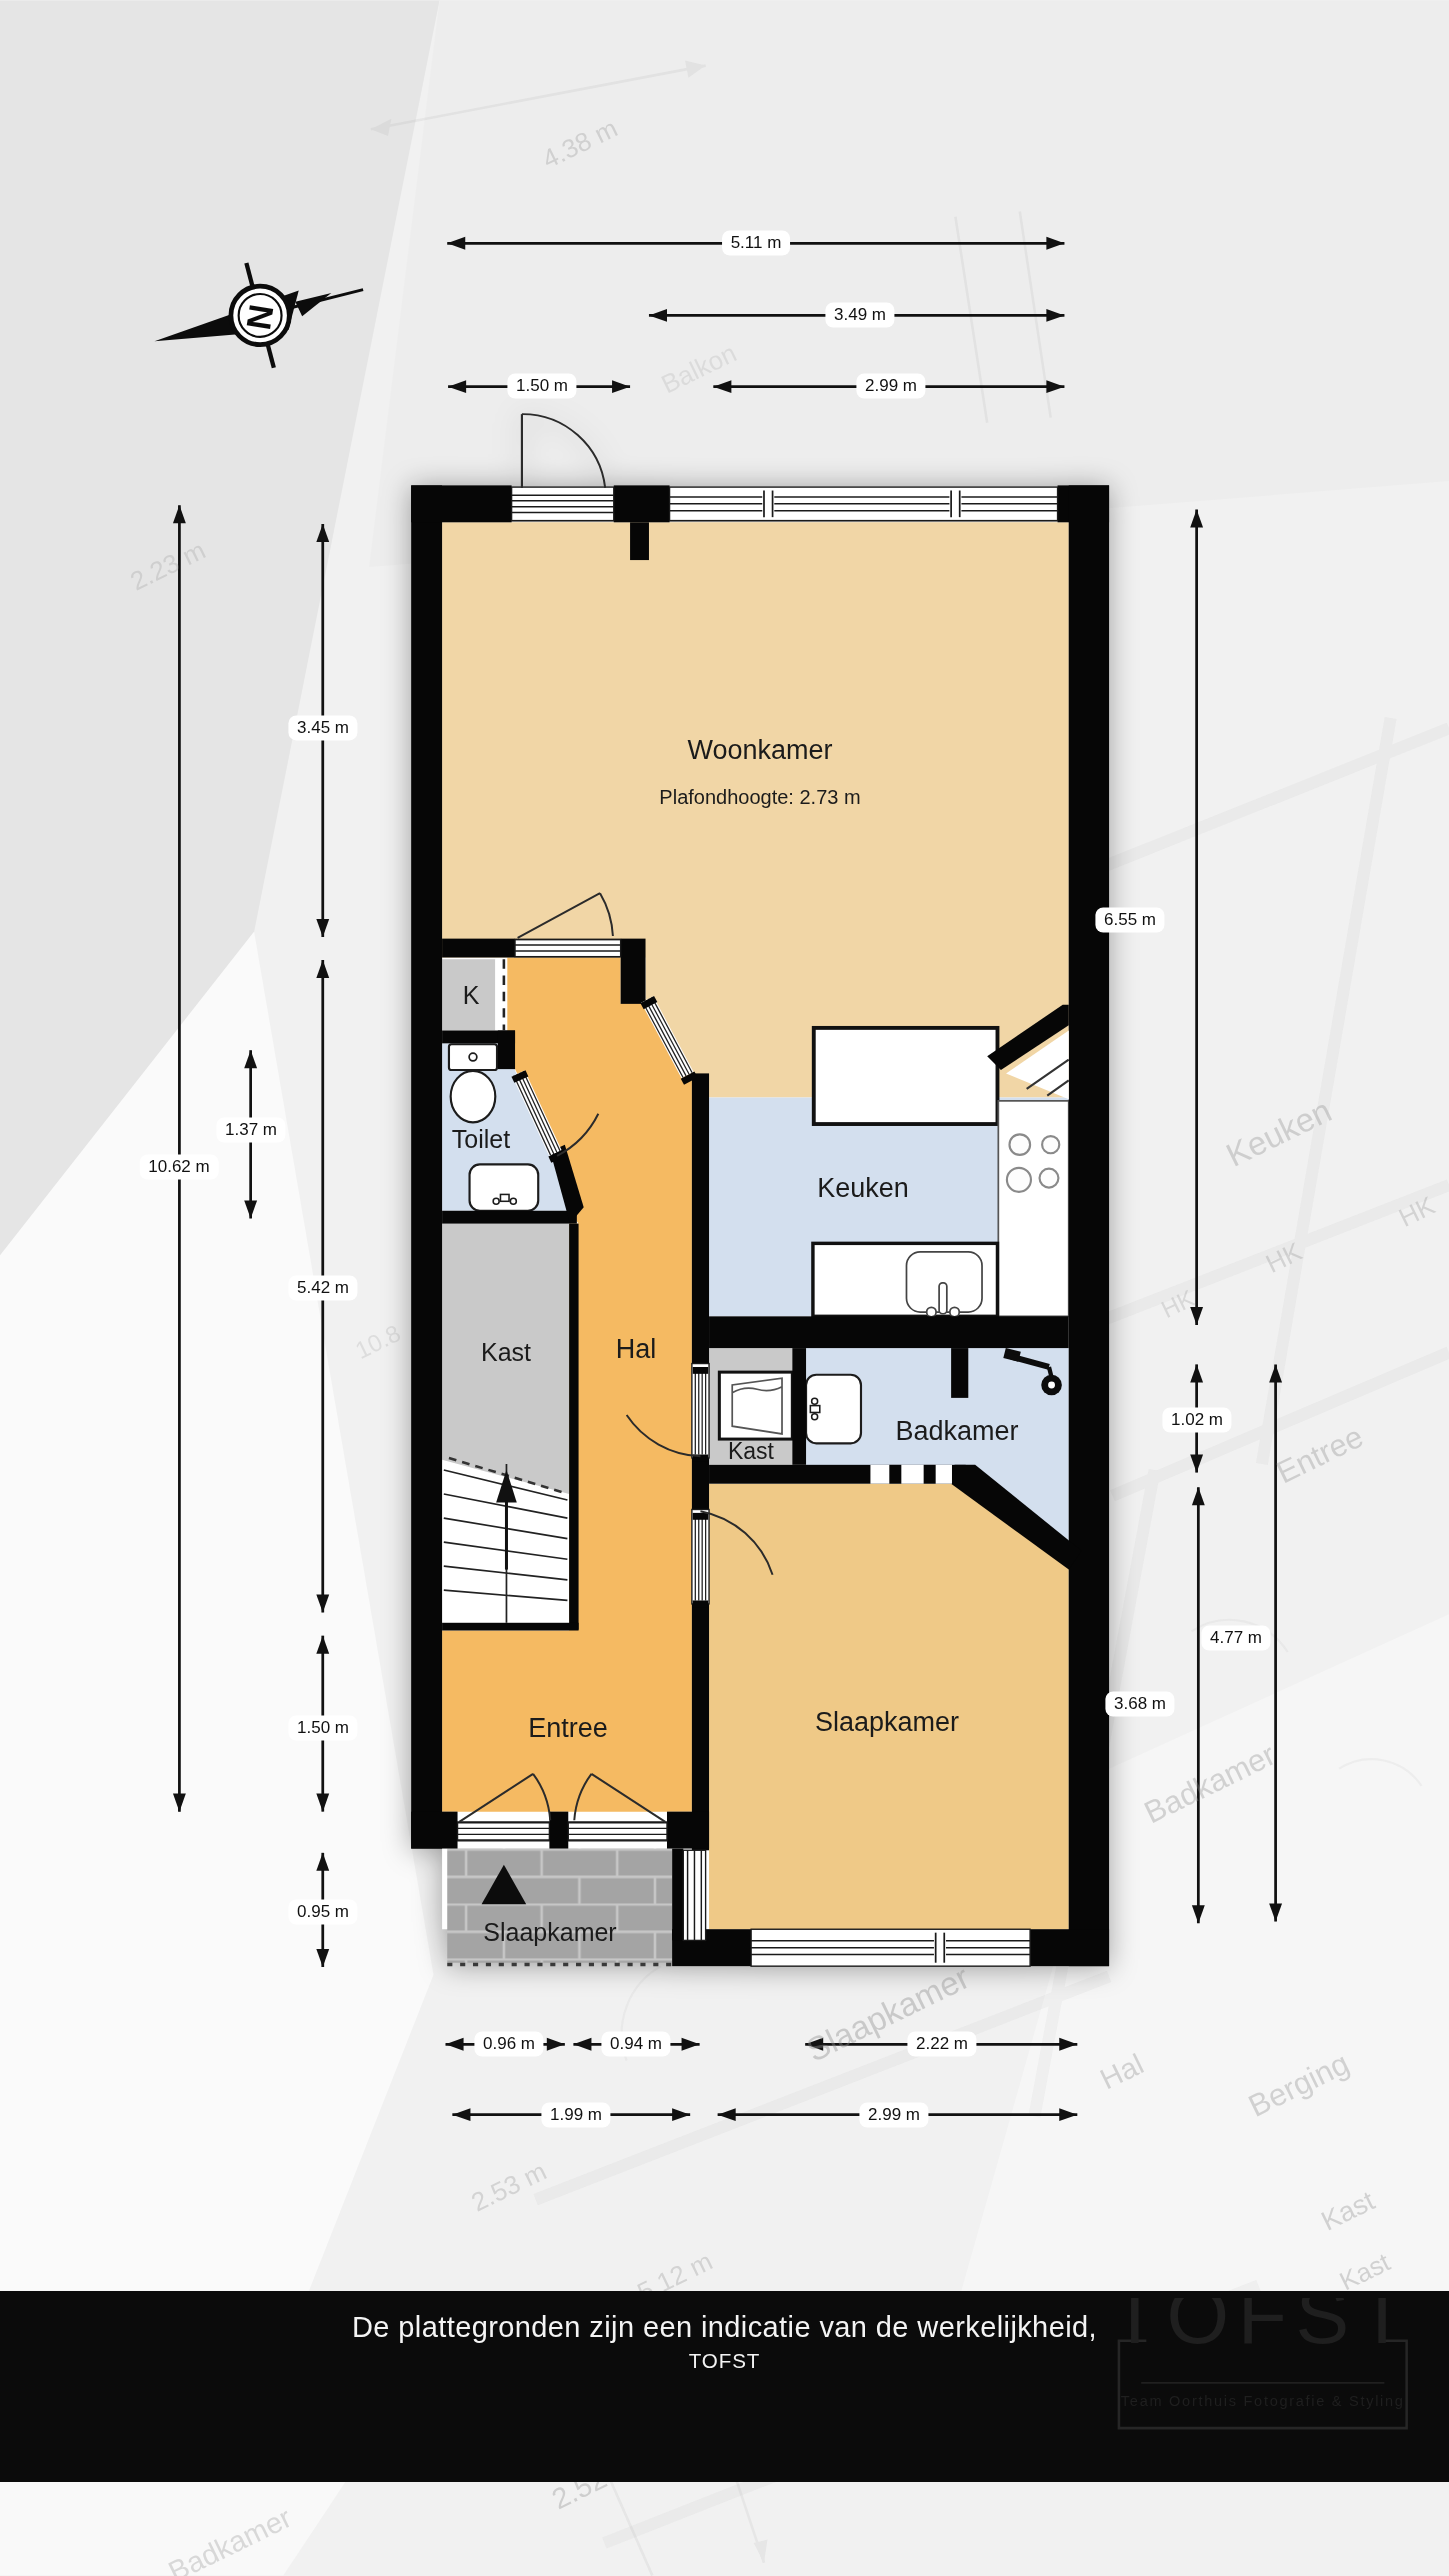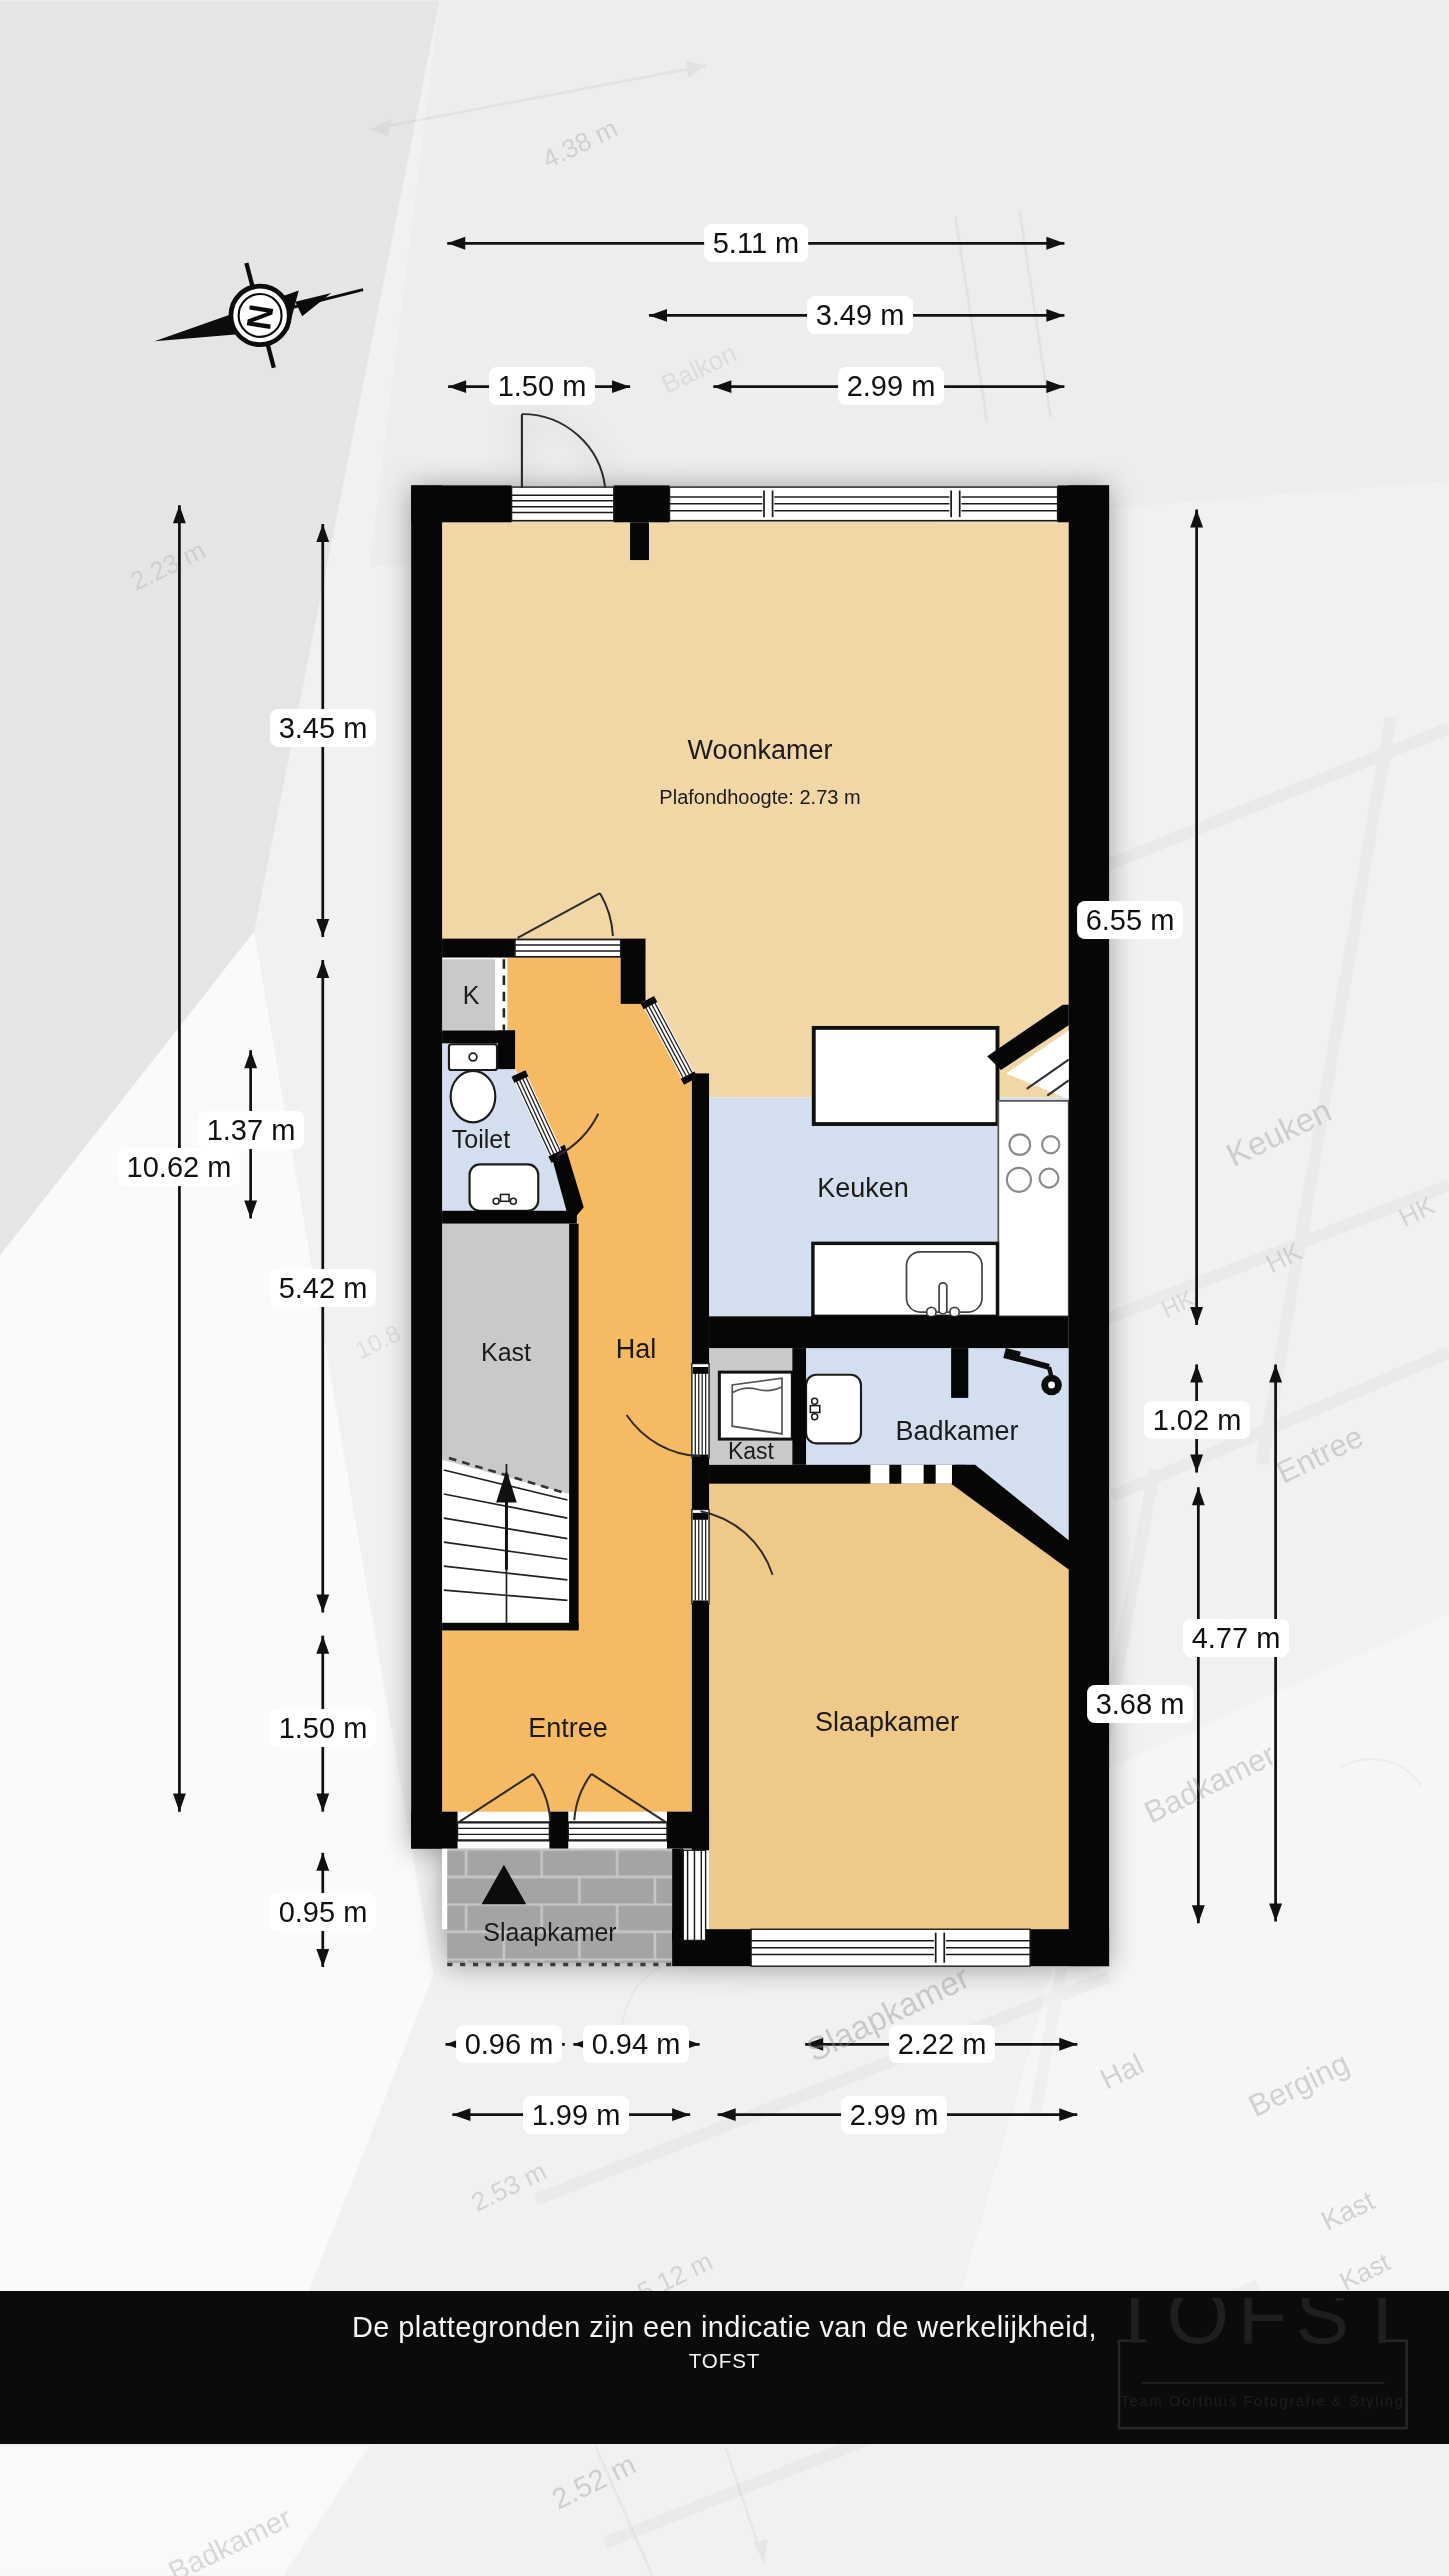--- a/index.html
+++ b/index.html
@@ -2,25 +2,25 @@
 <html style="font-size:13.7px"><head>
 <meta charset="utf-8">
 <style>
   html,body{margin:0;padding:0;background:#d8d8d8;}
   #page{position:relative;width:1449px;height:2576px;overflow:hidden;
         background:#f1f1f1;font-family:"Liberation Sans",sans-serif;}
   svg{position:absolute;left:0;top:0;}
   .lbl{position:absolute;transform:translate(-50%,-50%);color:#1b1b1b;
        white-space:nowrap;z-index:30;}
   .dim-label{position:absolute;transform:translate(-50%,-50%);background:#ffffff;
-       border-radius:7.7px;padding:2.6px 8.6px;font-size:29px;color:#111;
+       border-radius:7.7px;padding:2.6px 8.6px;font-size:17px;color:#111;
        white-space:nowrap;z-index:40;}
   .wm{position:absolute;color:#8f8f8f;z-index:2;white-space:nowrap;
       transform-origin:center center;}
-  #footer{position:absolute;left:0;top:2291px;width:1449px;height:153px;
+  #footer{position:absolute;left:0;top:2291px;width:1449px;height:191px;
       background:#0b0b0b;z-index:50;text-align:center;color:#f4f4f4;}
   #footer .fl{font-size:29px;line-height:38px;font-weight:400;letter-spacing:0.4px;}
   #footer .fb{font-size:20.6px;margin-top:3.4px;letter-spacing:0.9px;}
   #footer-inner{padding-top:17px;}
   #logo{position:absolute;left:1115px;top:2298px;z-index:60;}
 </style>
 </head>
 <body>
 
 <div id="page">

